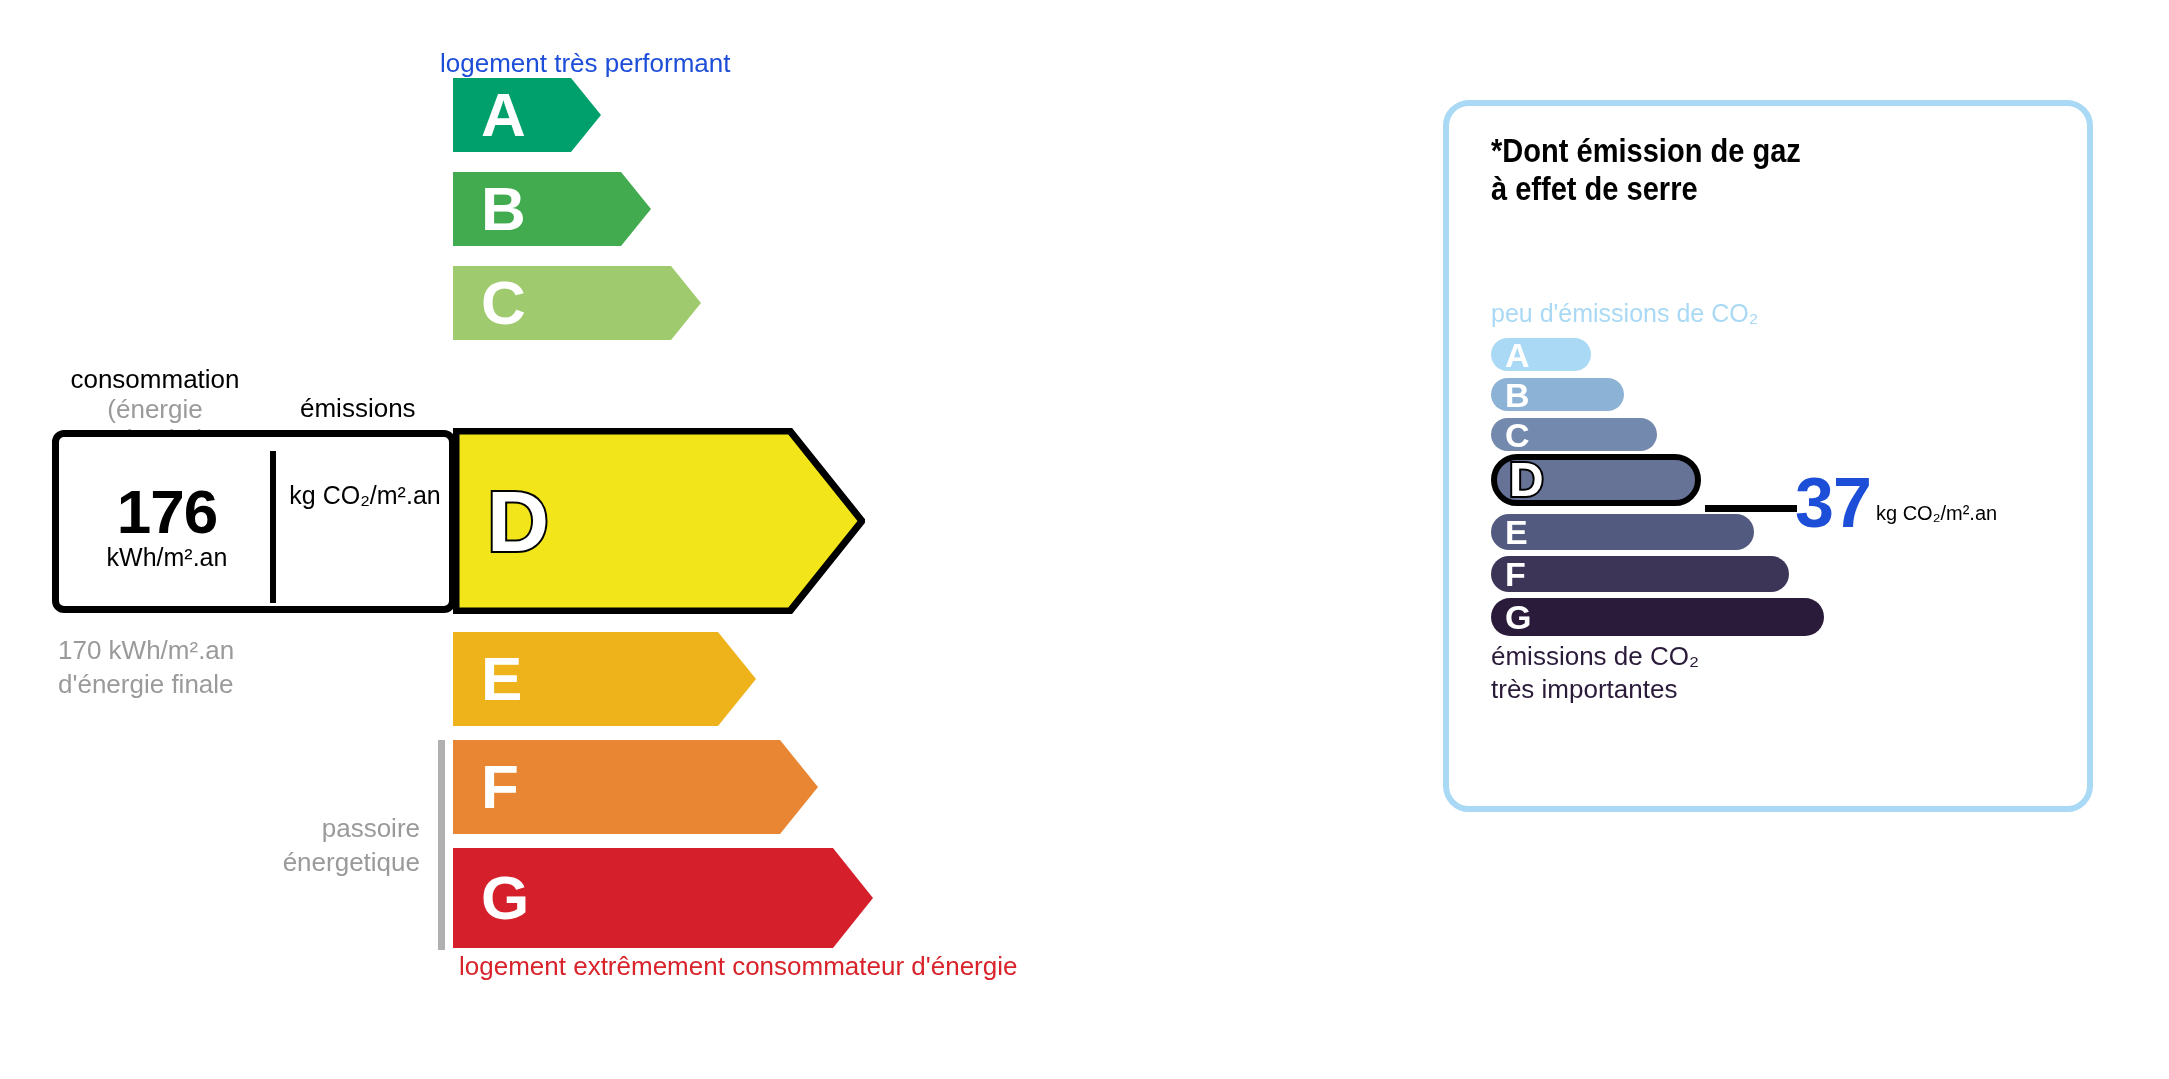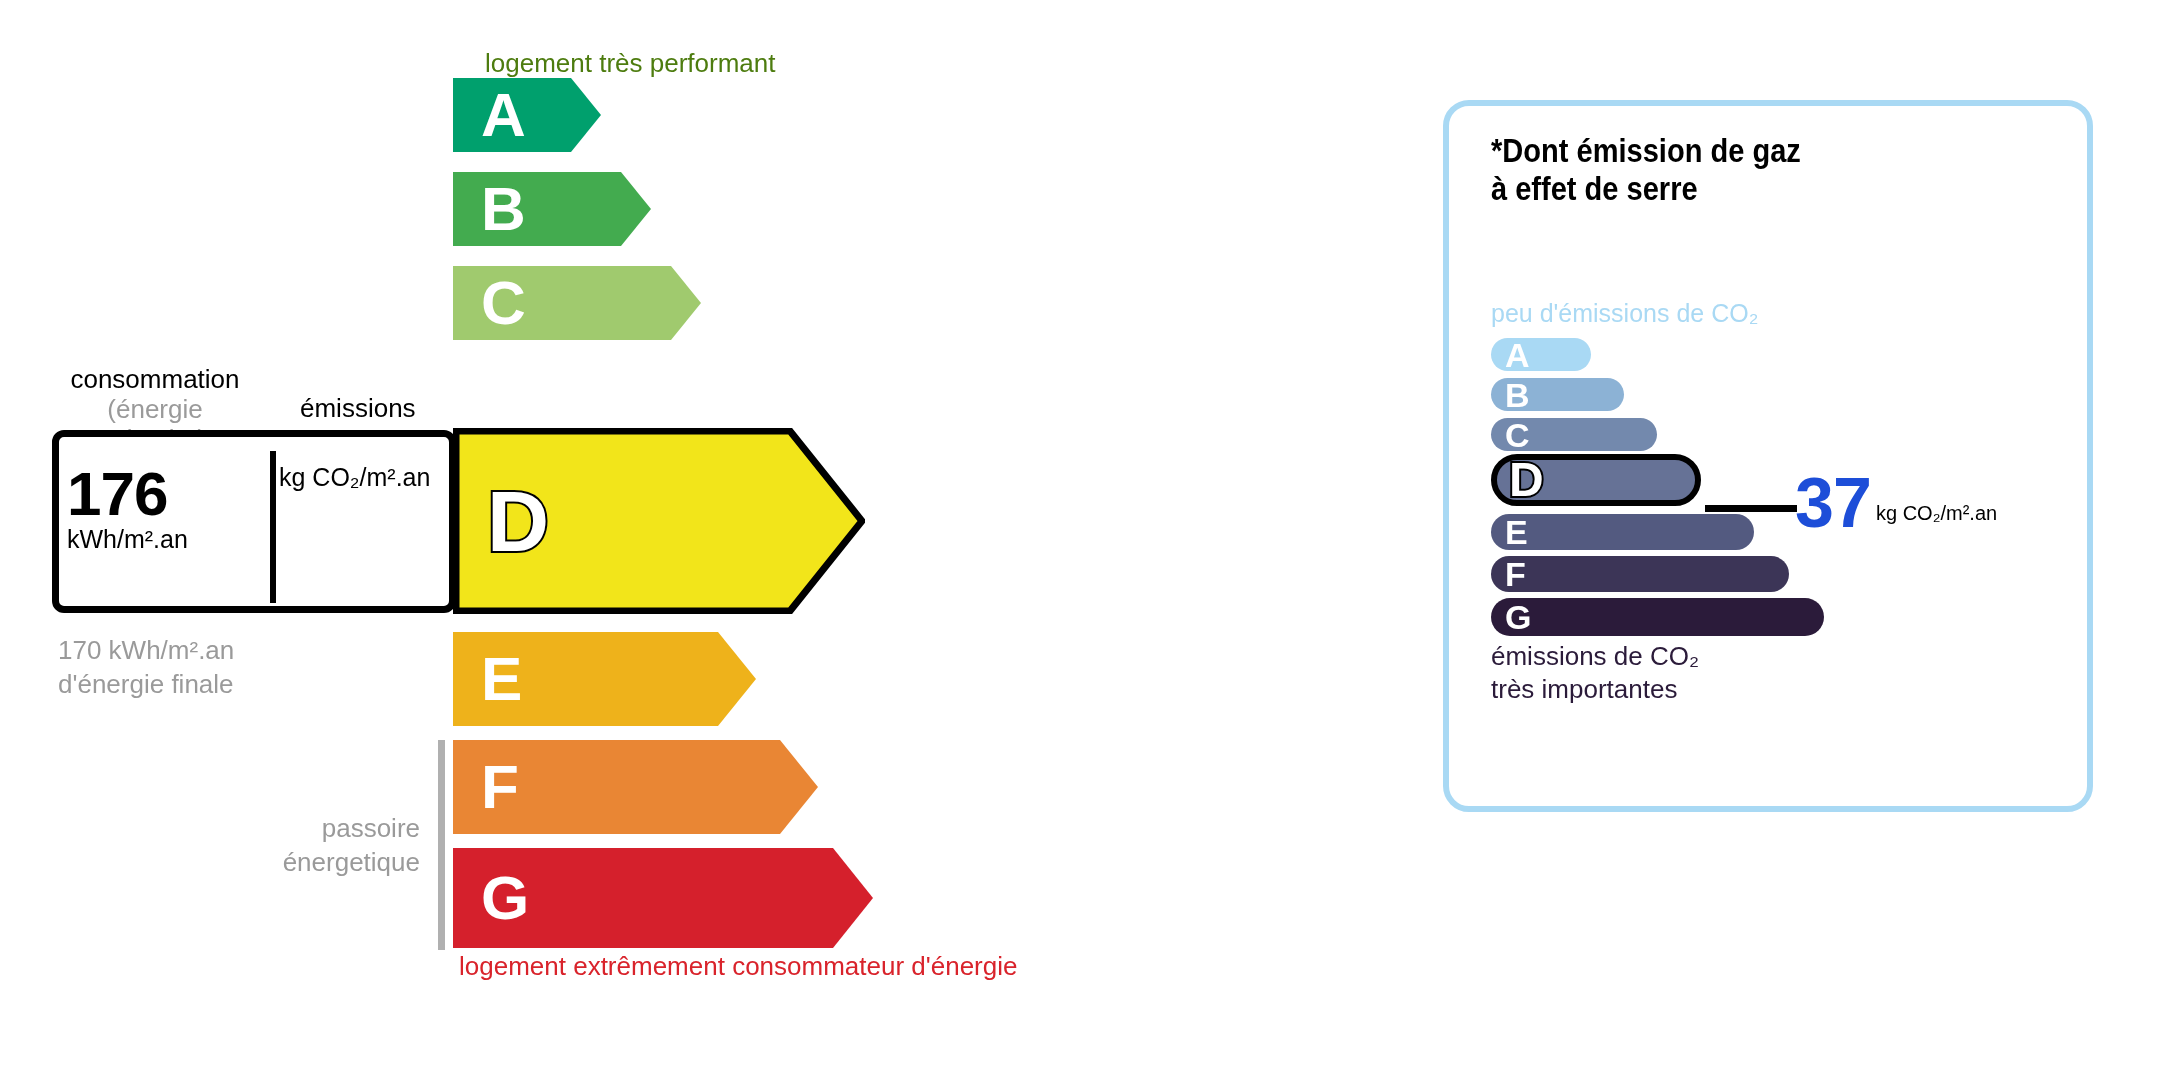--- a/index.html
+++ b/index.html
@@ -19,24 +19,24 @@
   #energy-section {
     position: absolute;
     left: 0;
     top: 0;
     width: 1400px;
     height: 1079px;
   }
 
   .top-caption {
     position: absolute;
-    left: 485px;
+    left: 440px;
     top: 48px;
     font-size: 26px;
-    color: #4d7c0f;
+    color: #1d4ed8;
     white-space: nowrap;
   }
 
   .bottom-caption {
     position: absolute;
     left: 459px;
     top: 951px;
     font-size: 26px;
     color: #d9232b;
     white-space: nowrap;
@@ -97,21 +97,22 @@
   #info-divider {
     position: absolute;
     left: 211px;
     top: 14px;
     width: 6px;
     height: 152px;
     background: #000000;
   }
   .info-cell {
     position: absolute;
-    top: 26px;
+    top: 44px;
+    text-align: center;
   }
   #cell-conso { left: 8px; width: 200px; }
   #cell-emis  { left: 220px; width: 172px; }
   .info-value {
     font-size: 62px;
     font-weight: bold;
     color: #000000;
     line-height: 1.0;
     letter-spacing: -1px;
   }

